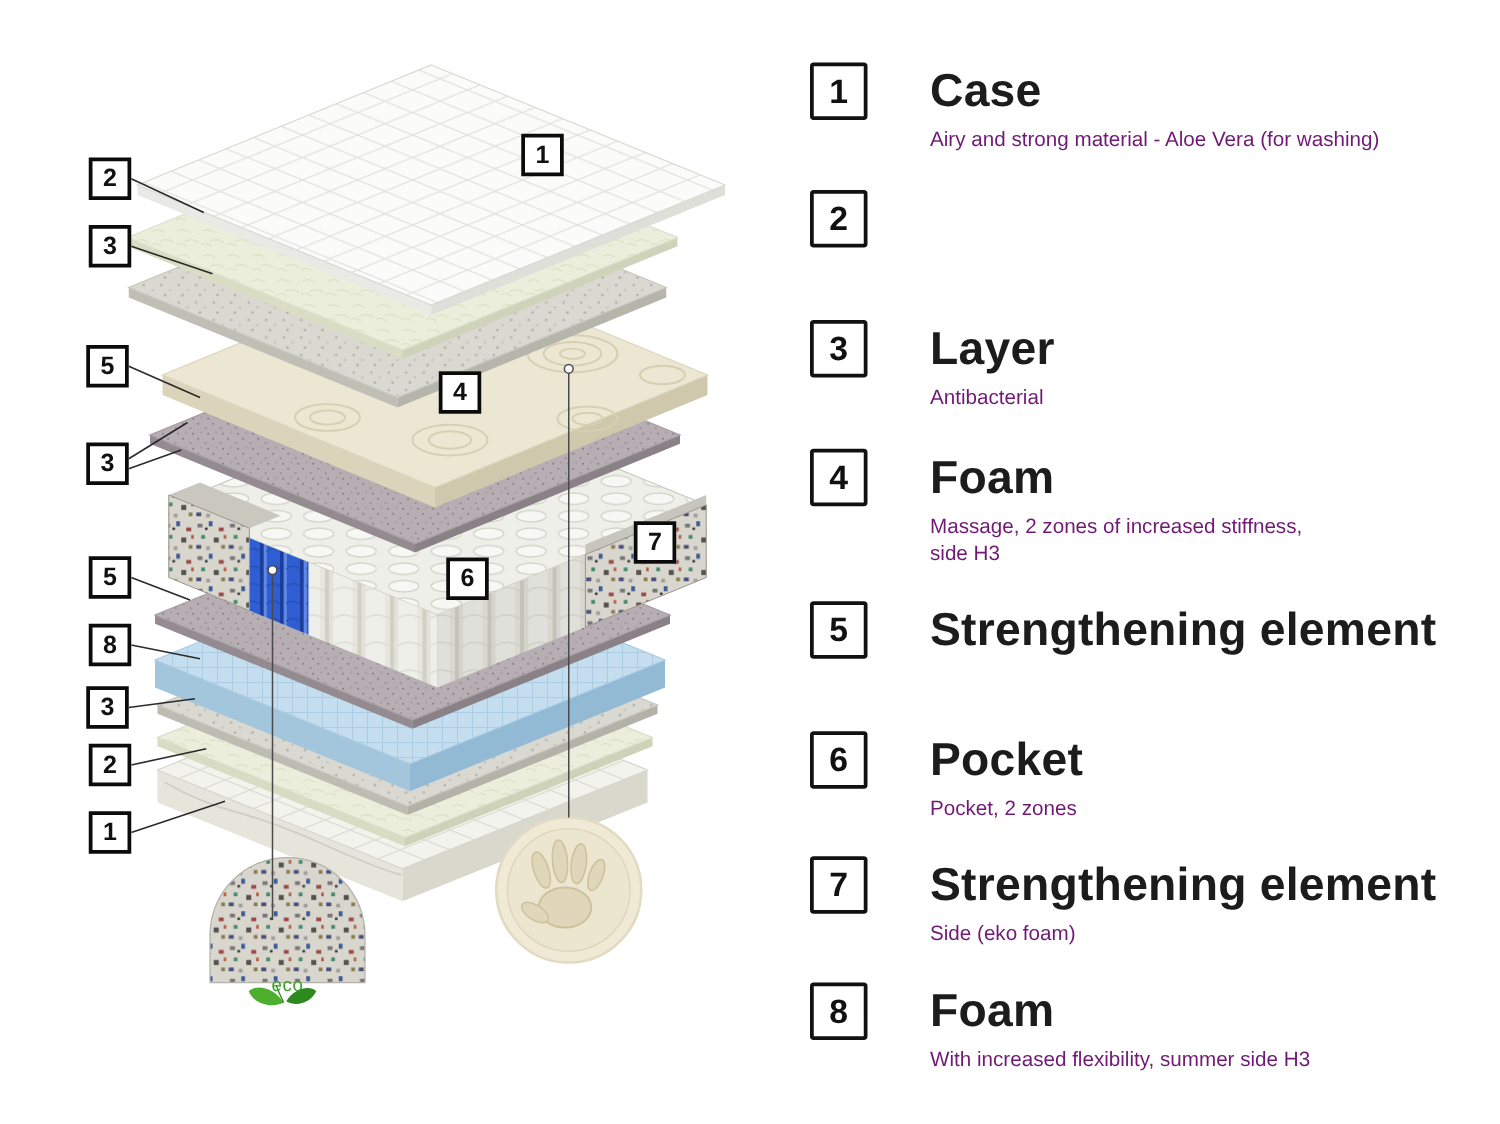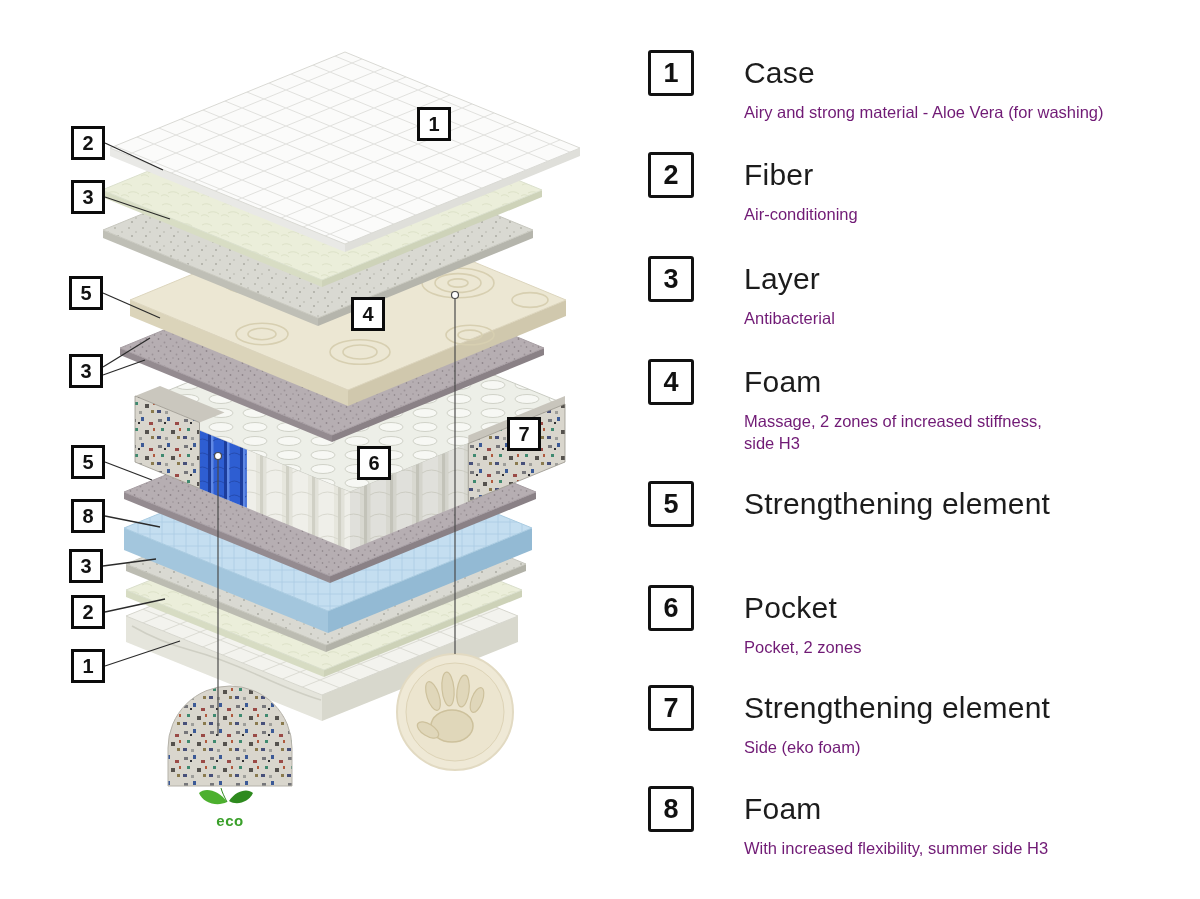--- a/index.html
+++ b/index.html
@@ -11,36 +11,36 @@
   .diagram { position:absolute; left:0; top:0; width:640px; height:899px; }
   .diagram svg { position:absolute; left:0; top:0; }
 
   .callout {
     position:absolute; width:34px; height:34px;
     border:3px solid #0b0b0b; background:#ffffff;
     display:flex; align-items:center; justify-content:center;
     font-size:20px; font-weight:bold; color:#111;
   }
   .eco-label {
-    position:absolute; left:208px; top:812px; width:44px;
-    text-align:center; font-size:15px; font-weight:bold;
+    position:absolute; left:208px; top:780px; width:44px;
+    text-align:center; font-size:15px; font-weight:normal;
     color:#3aa02a; letter-spacing:0.5px;
   }
 
   
   .legend { position:absolute; left:648px; top:0; width:552px; height:899px; }
   .legend-row { position:absolute; left:0; display:flex; align-items:flex-start; }
   .num-box {
     width:46px; height:46px; border:3px solid #111; border-radius:3px;
     display:flex; align-items:center; justify-content:center;
     font-size:27px; font-weight:bold; color:#111; flex:0 0 auto;
     background:#fff;
   }
   .legend-text { margin-left:50px; }
-  .legend-title { font-size:30px; font-weight:normal; color:#1c1c1c; line-height:46px; letter-spacing:0.2px; }
+  .legend-title { font-size:37px; font-weight:bold; color:#1c1c1c; line-height:46px; letter-spacing:0.2px; }
   .legend-desc { margin-top:5px; font-size:16.5px; color:#701a75; line-height:1.35; white-space:pre-line; }
 </style>
 </head>
 <body>
 
 <div class="stage">
 
   <div class="diagram">
     <svg width="640" height="899" viewBox="0 0 640 899">
       <defs>
@@ -260,24 +260,20 @@
     <div class="legend-row" style="top:50px">
       <div class="num-box">1</div>
       <div class="legend-text">
         <div class="legend-title">Case</div>
         <div class="legend-desc">Airy and strong material - Aloe Vera (for washing)</div>
       </div>
     </div>
 
     <div class="legend-row" style="top:152px">
       <div class="num-box">2</div>
-      <div class="legend-text">
-        <div class="legend-title">Fiber</div>
-        <div class="legend-desc">Air-conditioning</div>
-      </div>
     </div>
 
     <div class="legend-row" style="top:256px">
       <div class="num-box">3</div>
       <div class="legend-text">
         <div class="legend-title">Layer</div>
         <div class="legend-desc">Antibacterial</div>
       </div>
     </div>
 

